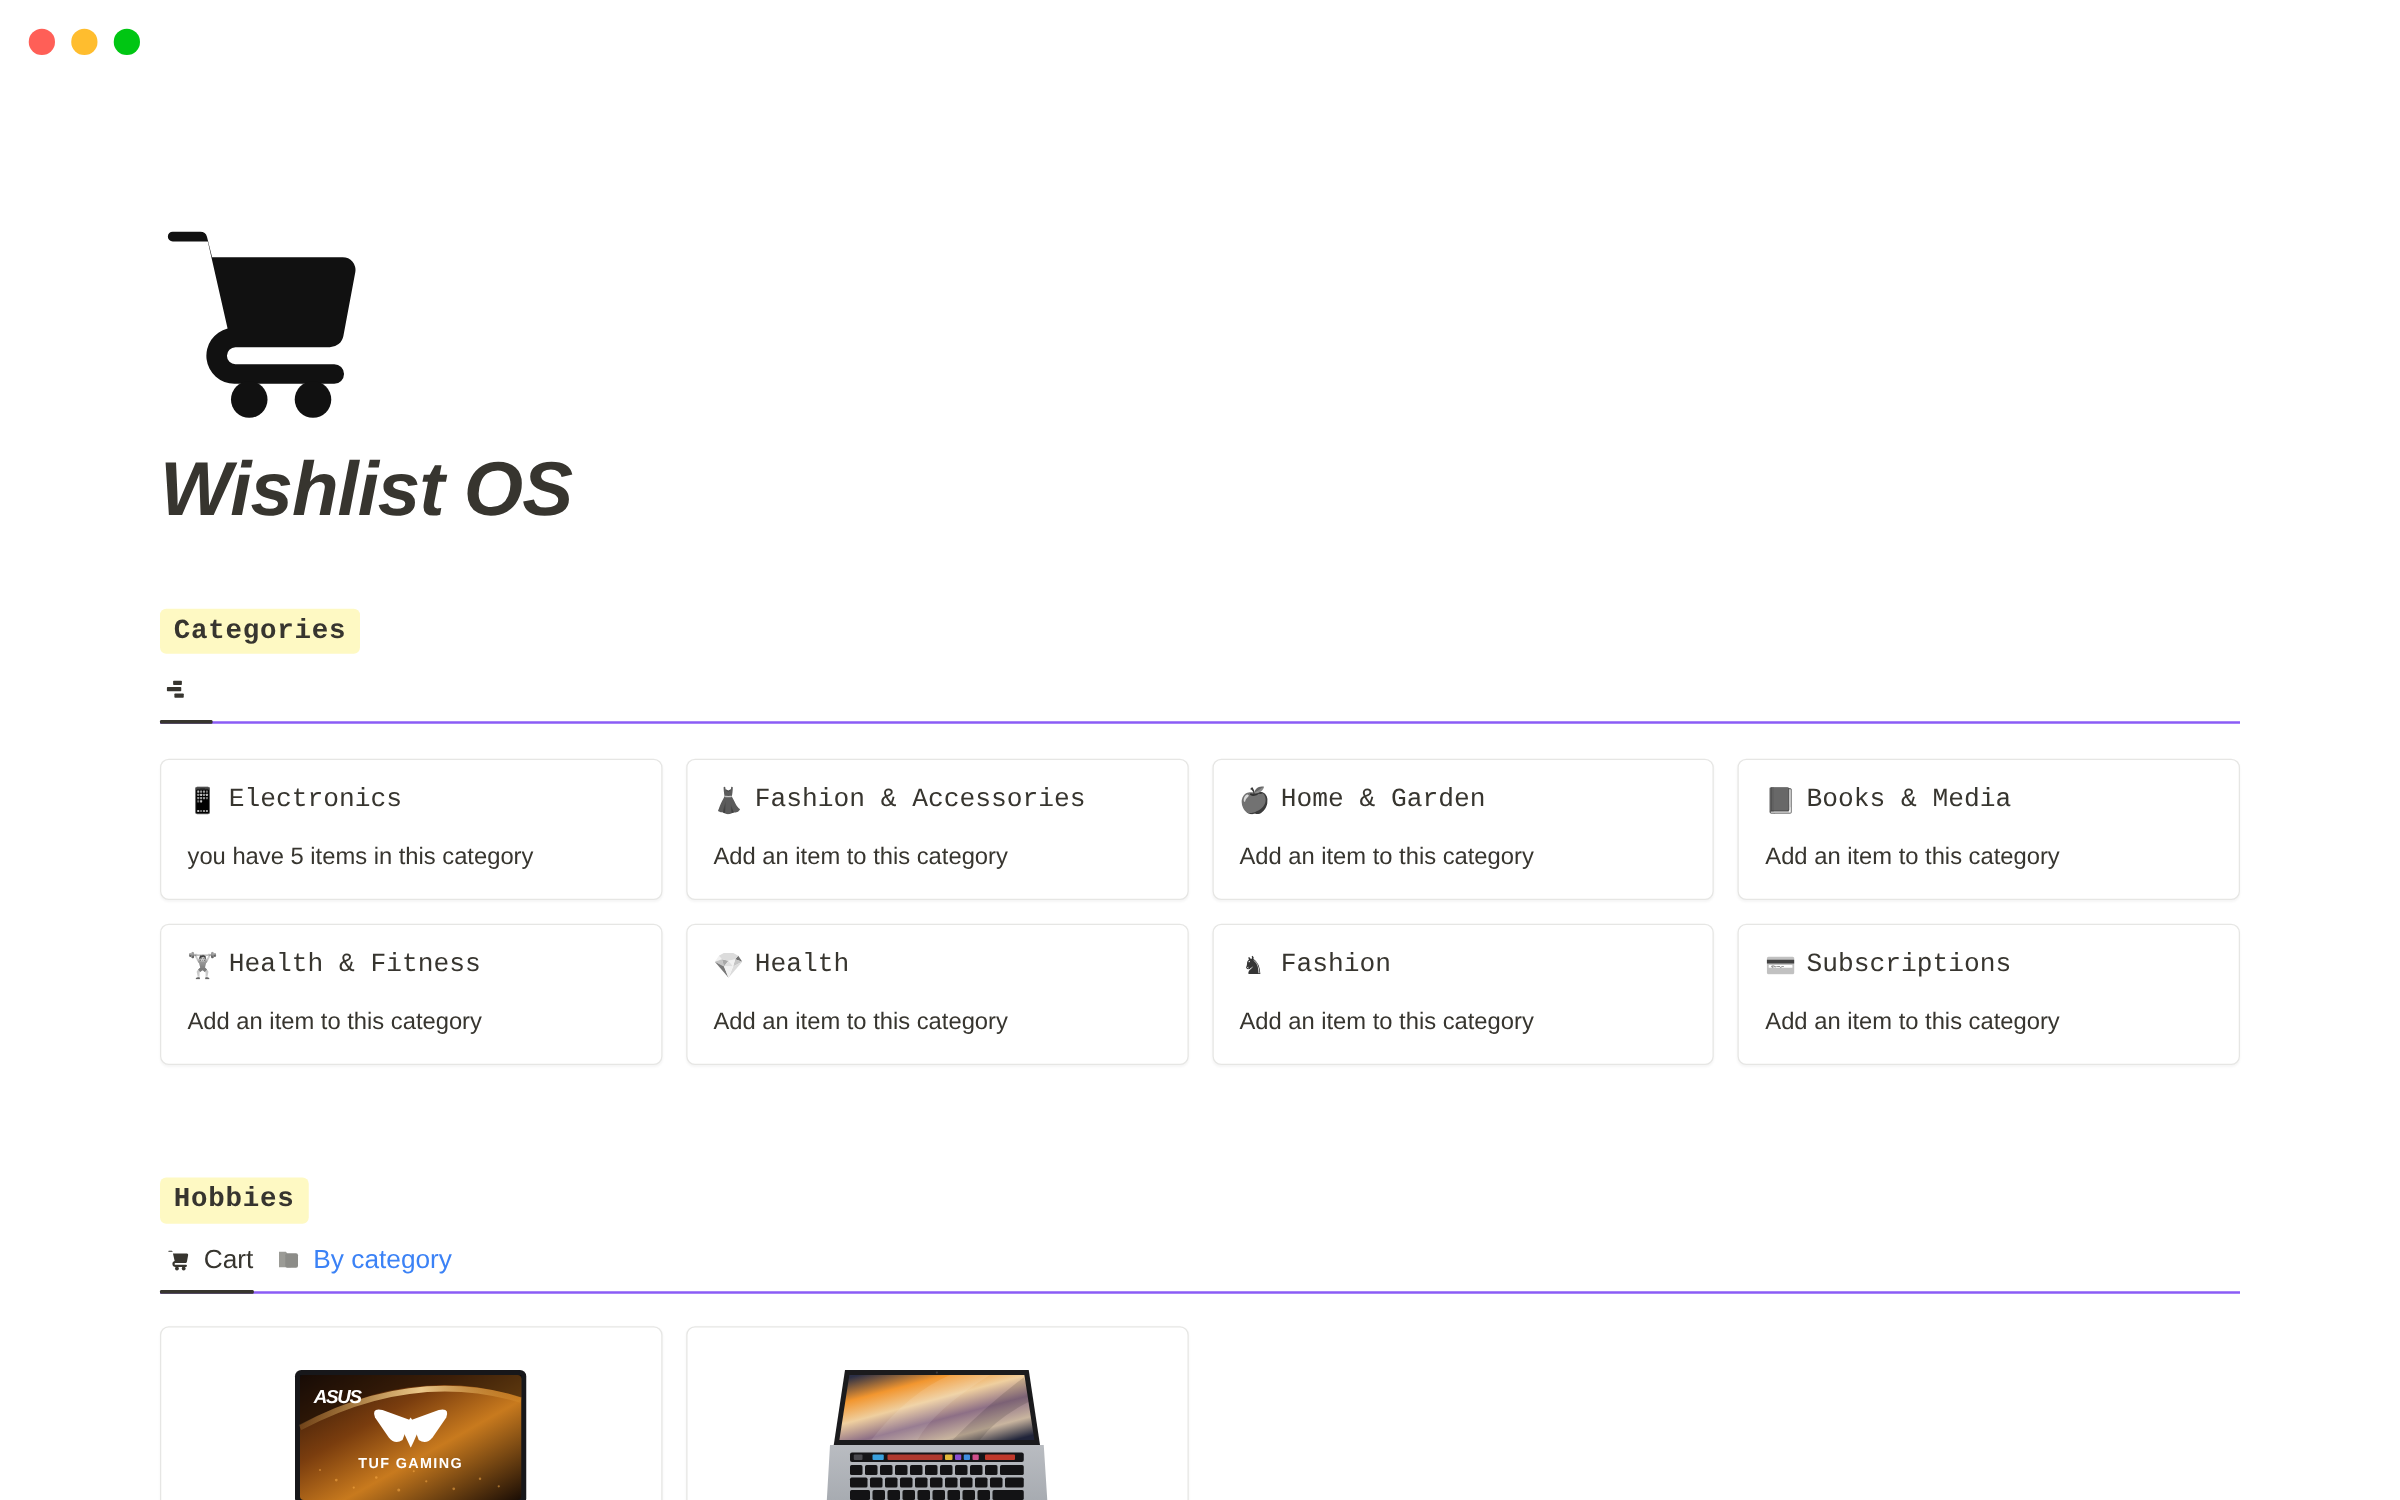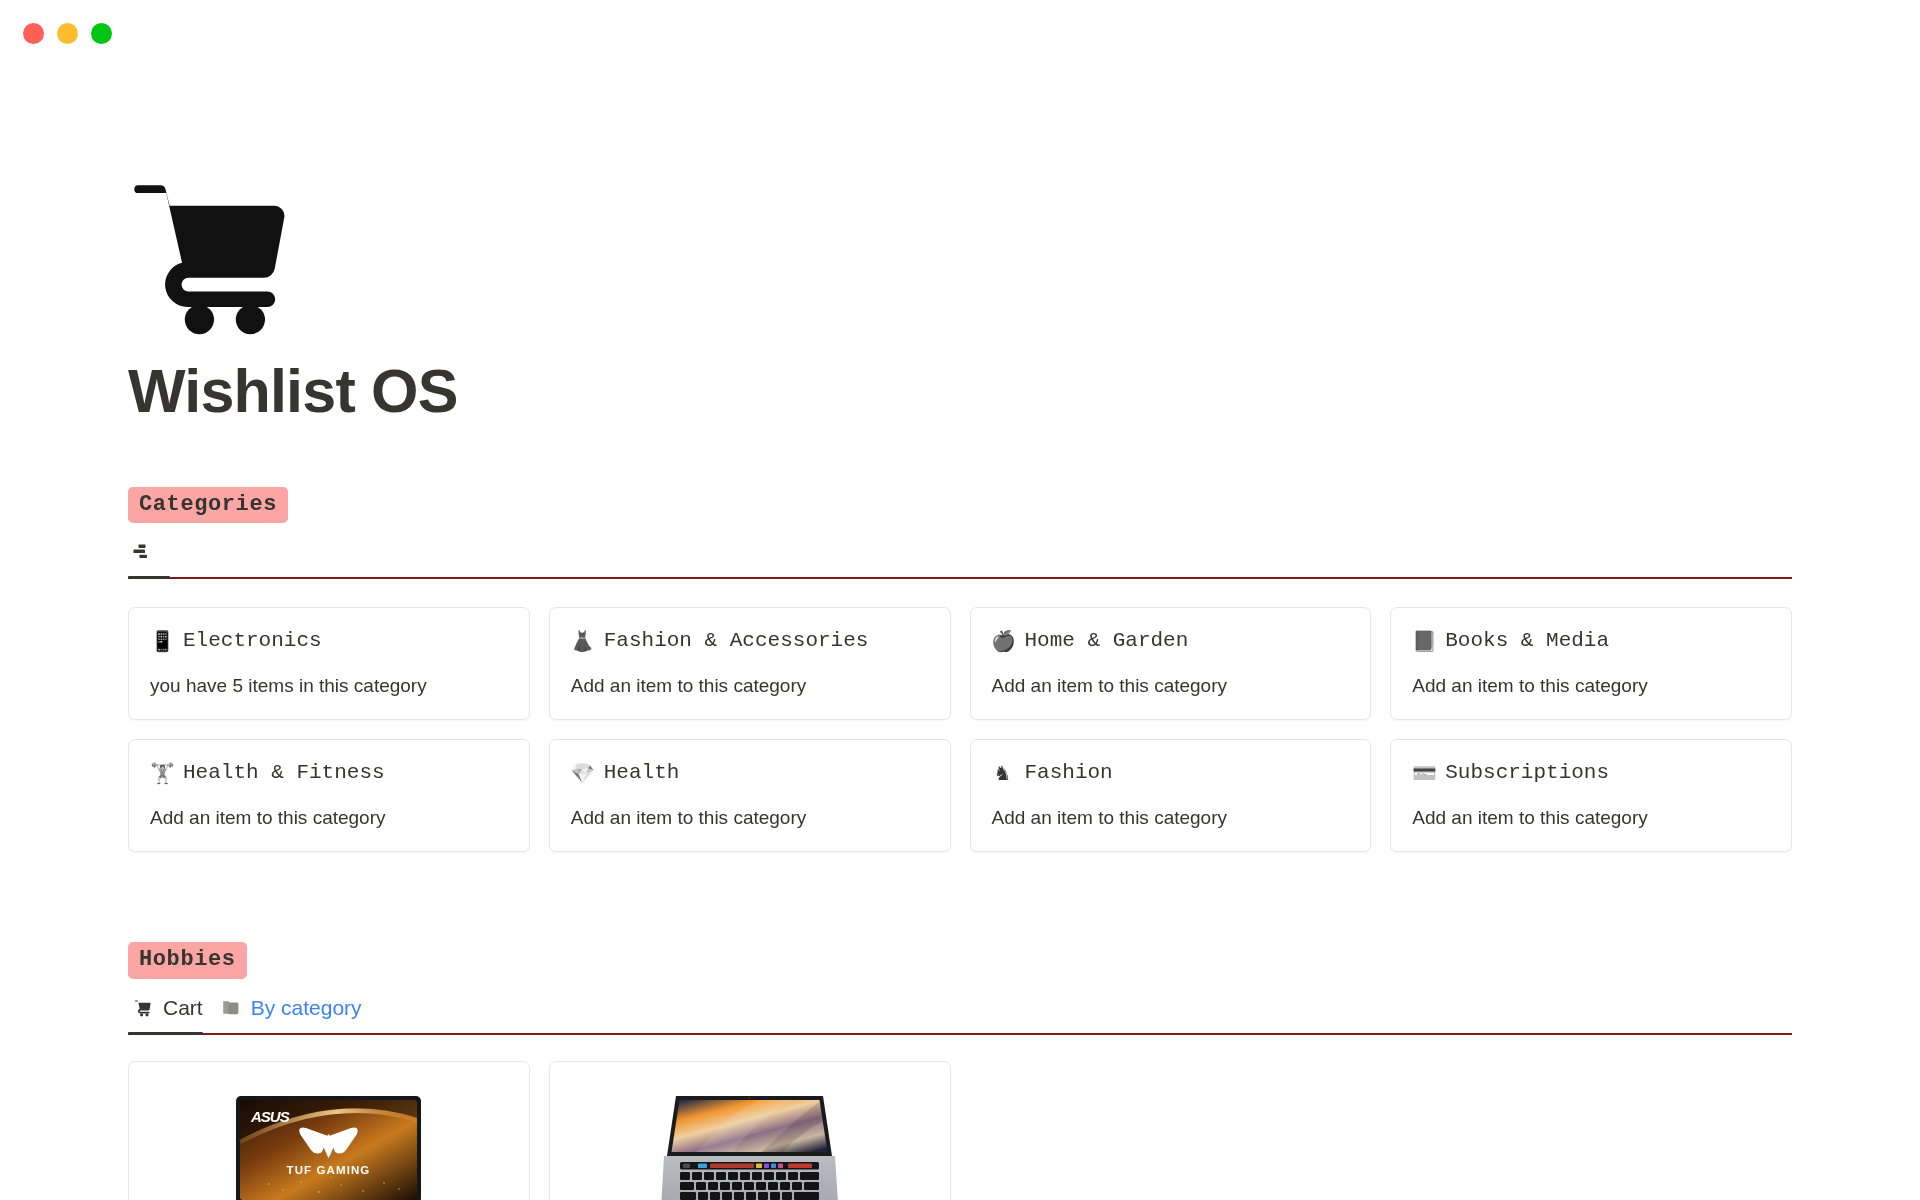--- a/index.html
+++ b/index.html
@@ -61,46 +61,47 @@
 
   
   .page-title {
     font-size: 61px;
     line-height: 1.1;
     font-weight: 700;
     letter-spacing: -0.8px;
     color: #37352F;
     margin: 18px 0 0 0;
     padding: 0;
+    font-style: italic;
   }
 
   
   .section-chip {
     display: inline-block;
     font-family: "Liberation Mono", "DejaVu Sans Mono", monospace;
     font-size: 22px;
     font-weight: 700;
     letter-spacing: 0.6px;
     color: #37352F;
-    background: #fca5a5;
+    background: #fef9c3;
     border-radius: 5px;
     padding: 5px 11px 6px 11px;
     line-height: 1.15;
   }
 
   .section-categories { margin-top: 62px; }
   .section-wishlist   { margin-top: 90px; }
 
   
   .tabs-bar {
     margin-top: 14px;
     display: flex;
     align-items: flex-end;
     gap: 0;
-    border-bottom: 2px solid #7f1d1d;
+    border-bottom: 2px solid #8b5cf6;
     height: 40px;
     position: relative;
   }
   .tab {
     display: flex;
     align-items: center;
     gap: 9px;
     padding: 0 13px 10px 4px;
     font-size: 21px;
     color: #3b82f6;

